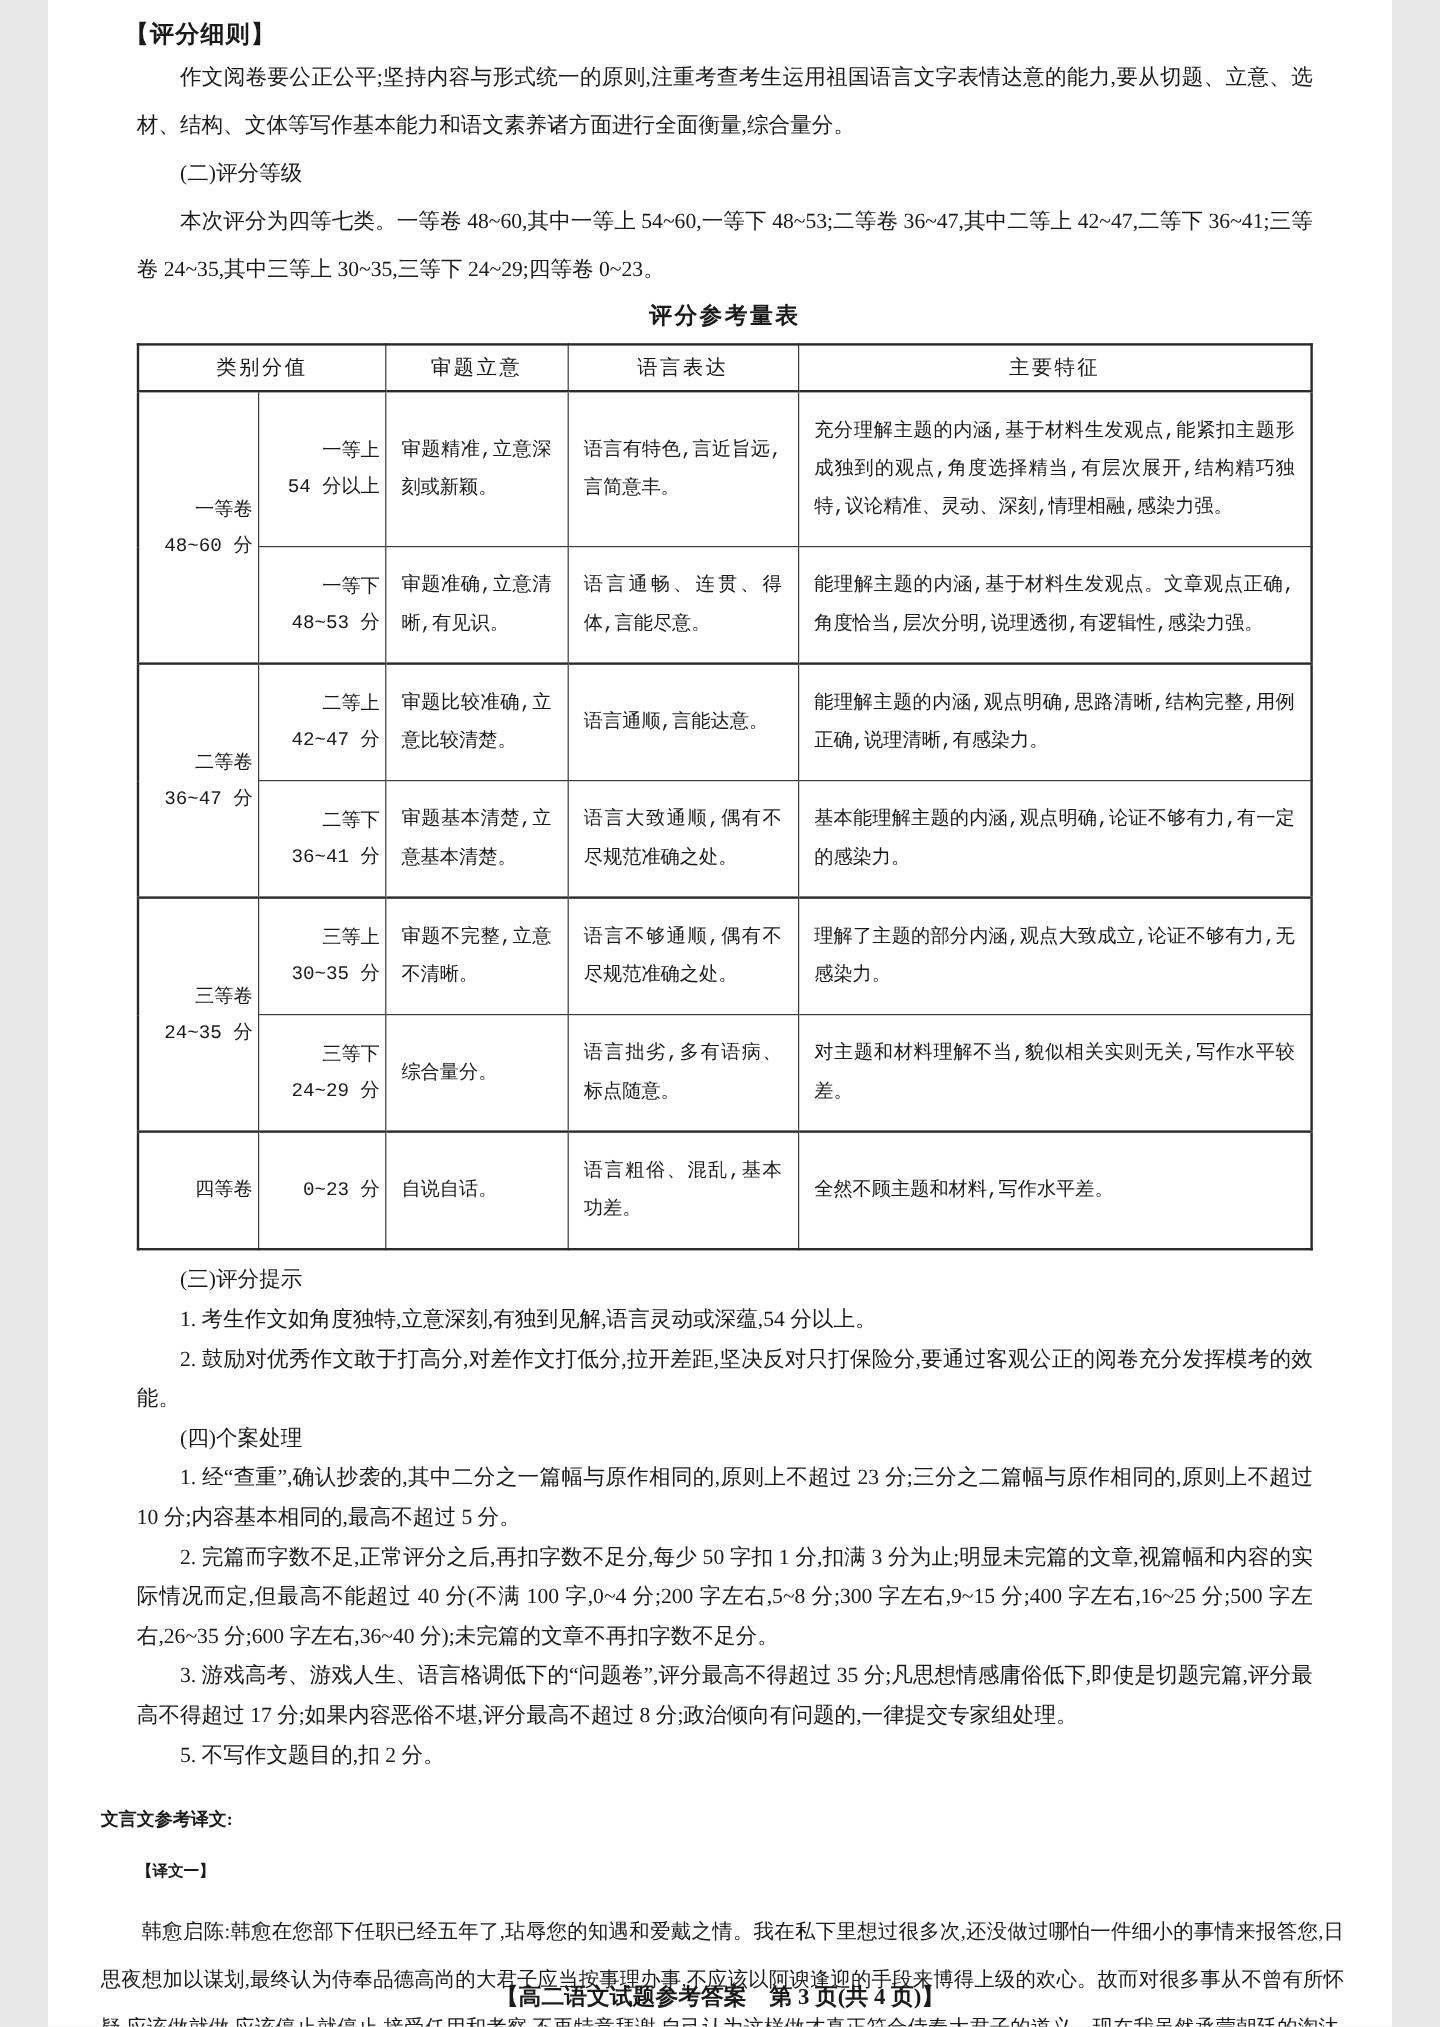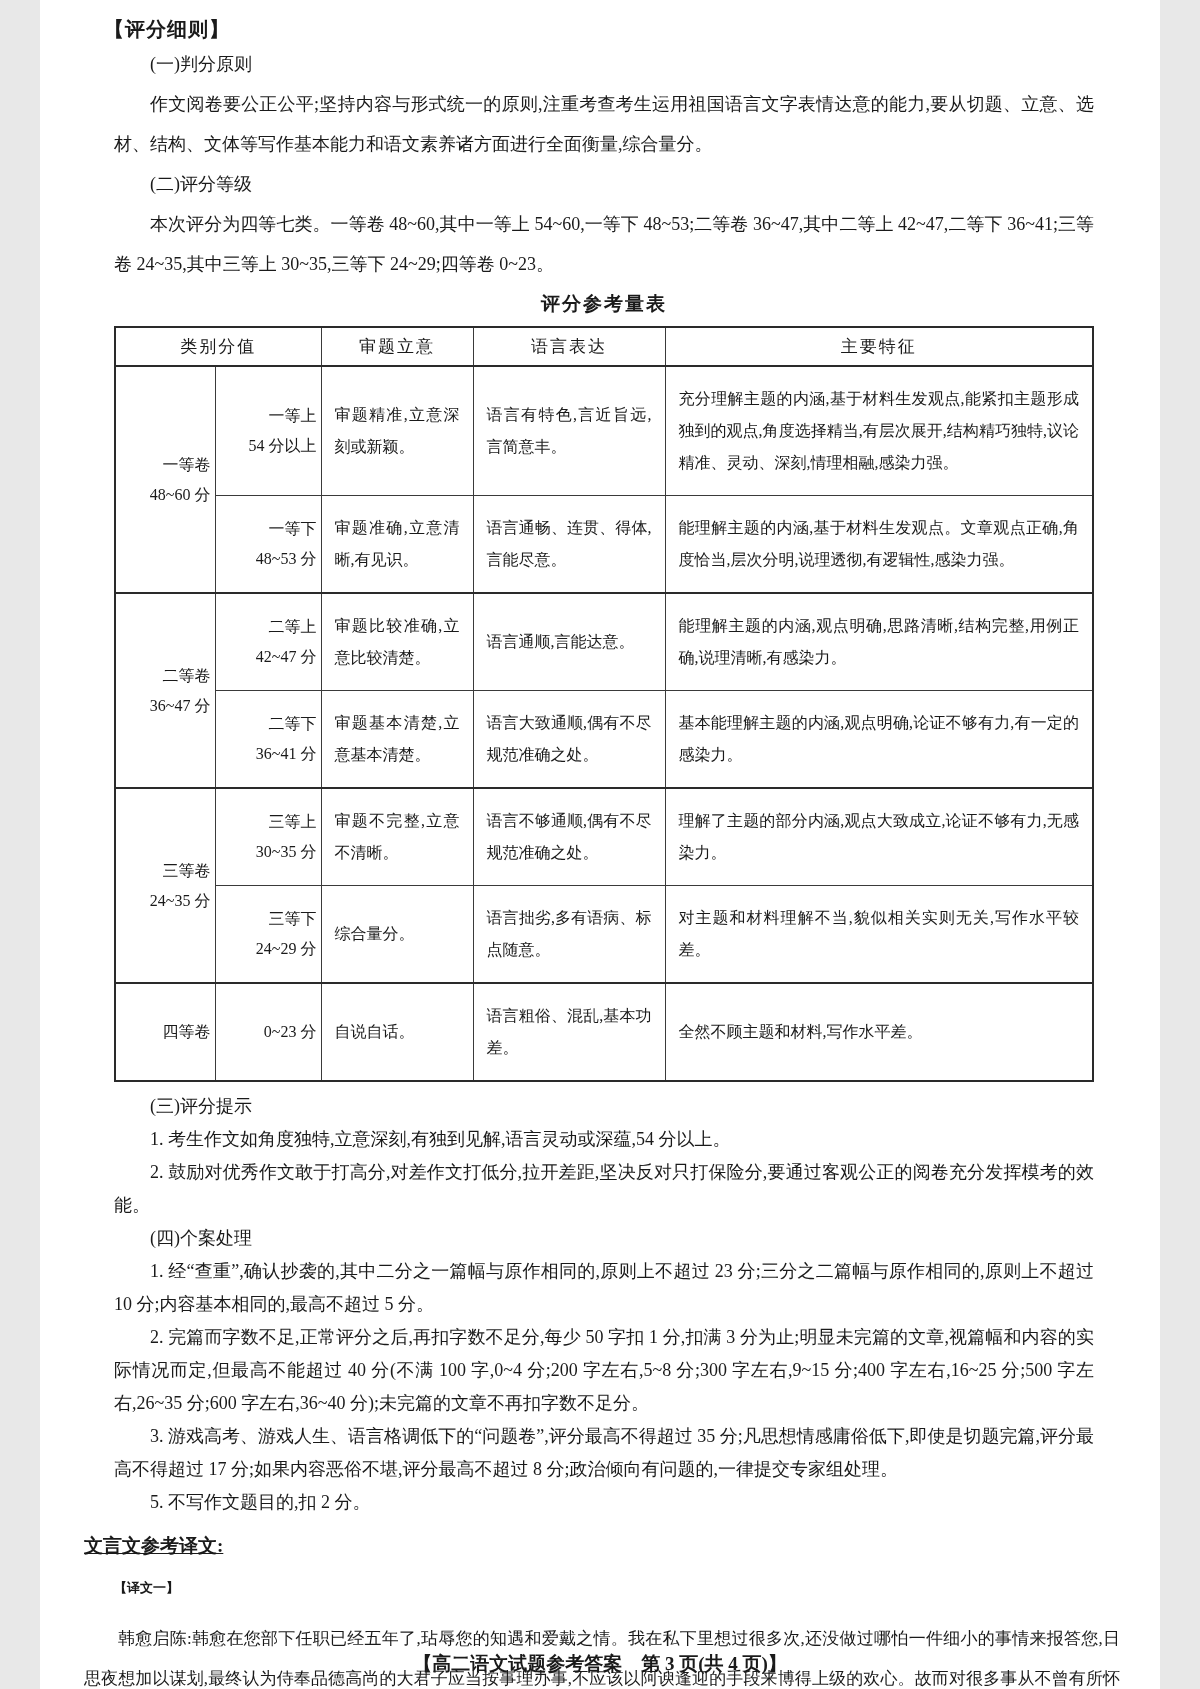--- a/index.html
+++ b/index.html
@@ -29,33 +29,34 @@
     text-align:center; font-weight:bold; font-size:19px;
     line-height:32px; margin:4px 0 6px; letter-spacing:2px;
   }
 
   table.rubric {
     border-collapse:collapse; width:100%; table-layout:fixed;
     font-size:16px; border:2px solid #2a2a2a;
   }
   table.rubric th, table.rubric td {
     border:1px solid #3a3a3a;
+    font-family:Liberation Mono, monospace;
   }
   table.rubric thead th {
     font-weight:normal; font-size:17px; padding:7px 4px;
     border-bottom:2px solid #2a2a2a; letter-spacing:2px;
   }
   td.c-center { text-align:right; vertical-align:middle; padding:8px 4px; line-height:30px;margin-left:36px; }
   td.c-text   { text-align:justify; vertical-align:middle; padding:16px 13px; line-height:32px; }
   tr.group-start td { border-top:2px solid #2a2a2a; }
   .two-line div { line-height:30px; }
 
   .bottom { padding:6px 40px 0 44px; }
   .trans-heading {
-    font-weight:bold; font-size:19px; line-height:34px; margin-top:4px;text-decoration:underline;
+    font-weight:bold; font-size:15px; line-height:34px; margin-top:15px;
   }
   .trans-sub {
     font-weight:bold; font-size:13px; line-height:34px;
     margin:8px 0 0 30px;
   }
   .bottom p.trans {
     margin:14px 0 0 0; font-size:17px; line-height:40px;
     text-align:justify; text-indent:2em;
   }
   .wavy {
@@ -71,21 +72,20 @@
   }
 </style>
 </head>
 <body>
 
 <div class="page">
   <div class="main">
 
     <div class="doc-title">【评分细则】</div>
 
-    <p>(一)判分原则</p>
     <p>作文阅卷要公正公平;坚持内容与形式统一的原则,注重考查考生运用祖国语言文字表情达意的能力,要从切题、立意、选材、结构、文体等写作基本能力和语文素养诸方面进行全面衡量,综合量分。</p>
 
     <p>(二)评分等级</p>
     <p>本次评分为四等七类。一等卷 48~60,其中一等上 54~60,一等下 48~53;二等卷 36~47,其中二等上 42~47,二等下 36~41;三等卷 24~35,其中三等上 30~35,三等下 24~29;四等卷 0~23。</p>
 
     <div class="table-title">评分参考量表</div>
 
     <table class="rubric">
       <colgroup>
         <col style="width:100px">

